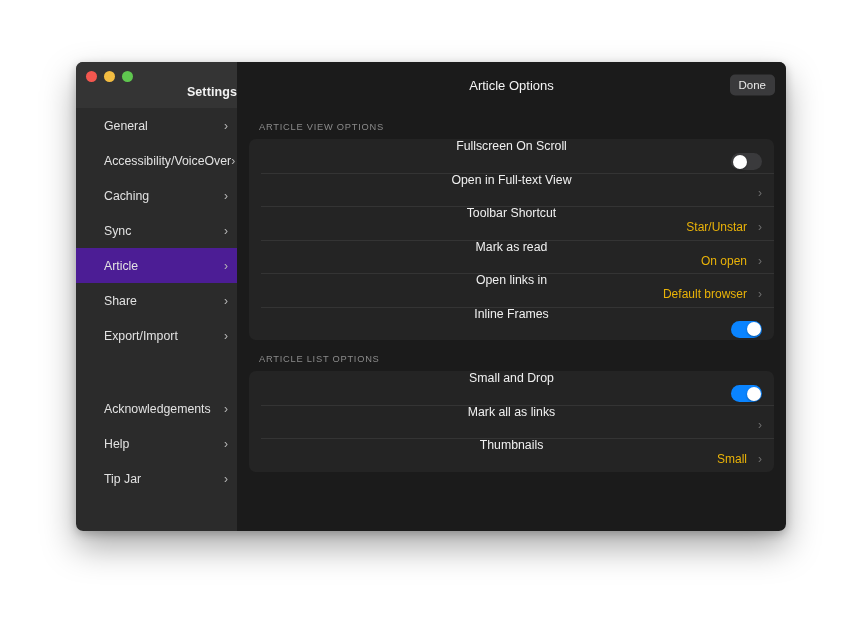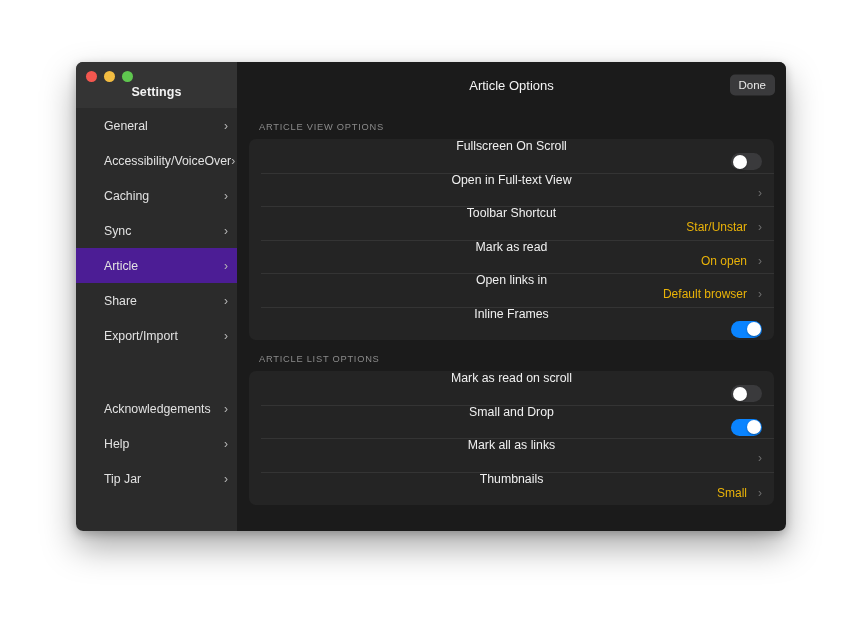--- a/index.html
+++ b/index.html
@@ -28,21 +28,21 @@
     background: #2b2b2b;
     display: flex;
     flex-direction: column;
     flex: 0 0 161px;
   }
   .sidebar-header {
     height: 46px;
     background: #343434;
     display: flex;
     align-items: flex-end;
-    justify-content: center;
+    justify-content: flex-end;
     padding-bottom: 9px;
     position: relative;
   }
   .traffic {
     position: absolute;
     left: 10px; top: 9px;
     display: flex;
     gap: 7px;
   }
   .light { width: 11px; height: 11px; border-radius: 50%; }
@@ -313,28 +313,20 @@
               <span class="toggle on">
                   <span class="knob"></span>
                 </span>
             </span>
           </div>
         </div>
 
         <div class="section-title">ARTICLE LIST OPTIONS</div>
         <div class="card">
 
-          <div class="row">
-            <span class="row-label">Mark as read on scroll</span>
-            <span class="row-right">
-              <span class="toggle">
-                  <span class="knob"></span>
-                </span>
-            </span>
-          </div>
 
           <div class="row">
             <span class="row-label">Small and Drop</span>
             <span class="row-right">
               <span class="toggle on">
                   <span class="knob"></span>
                 </span>
             </span>
           </div>
 

